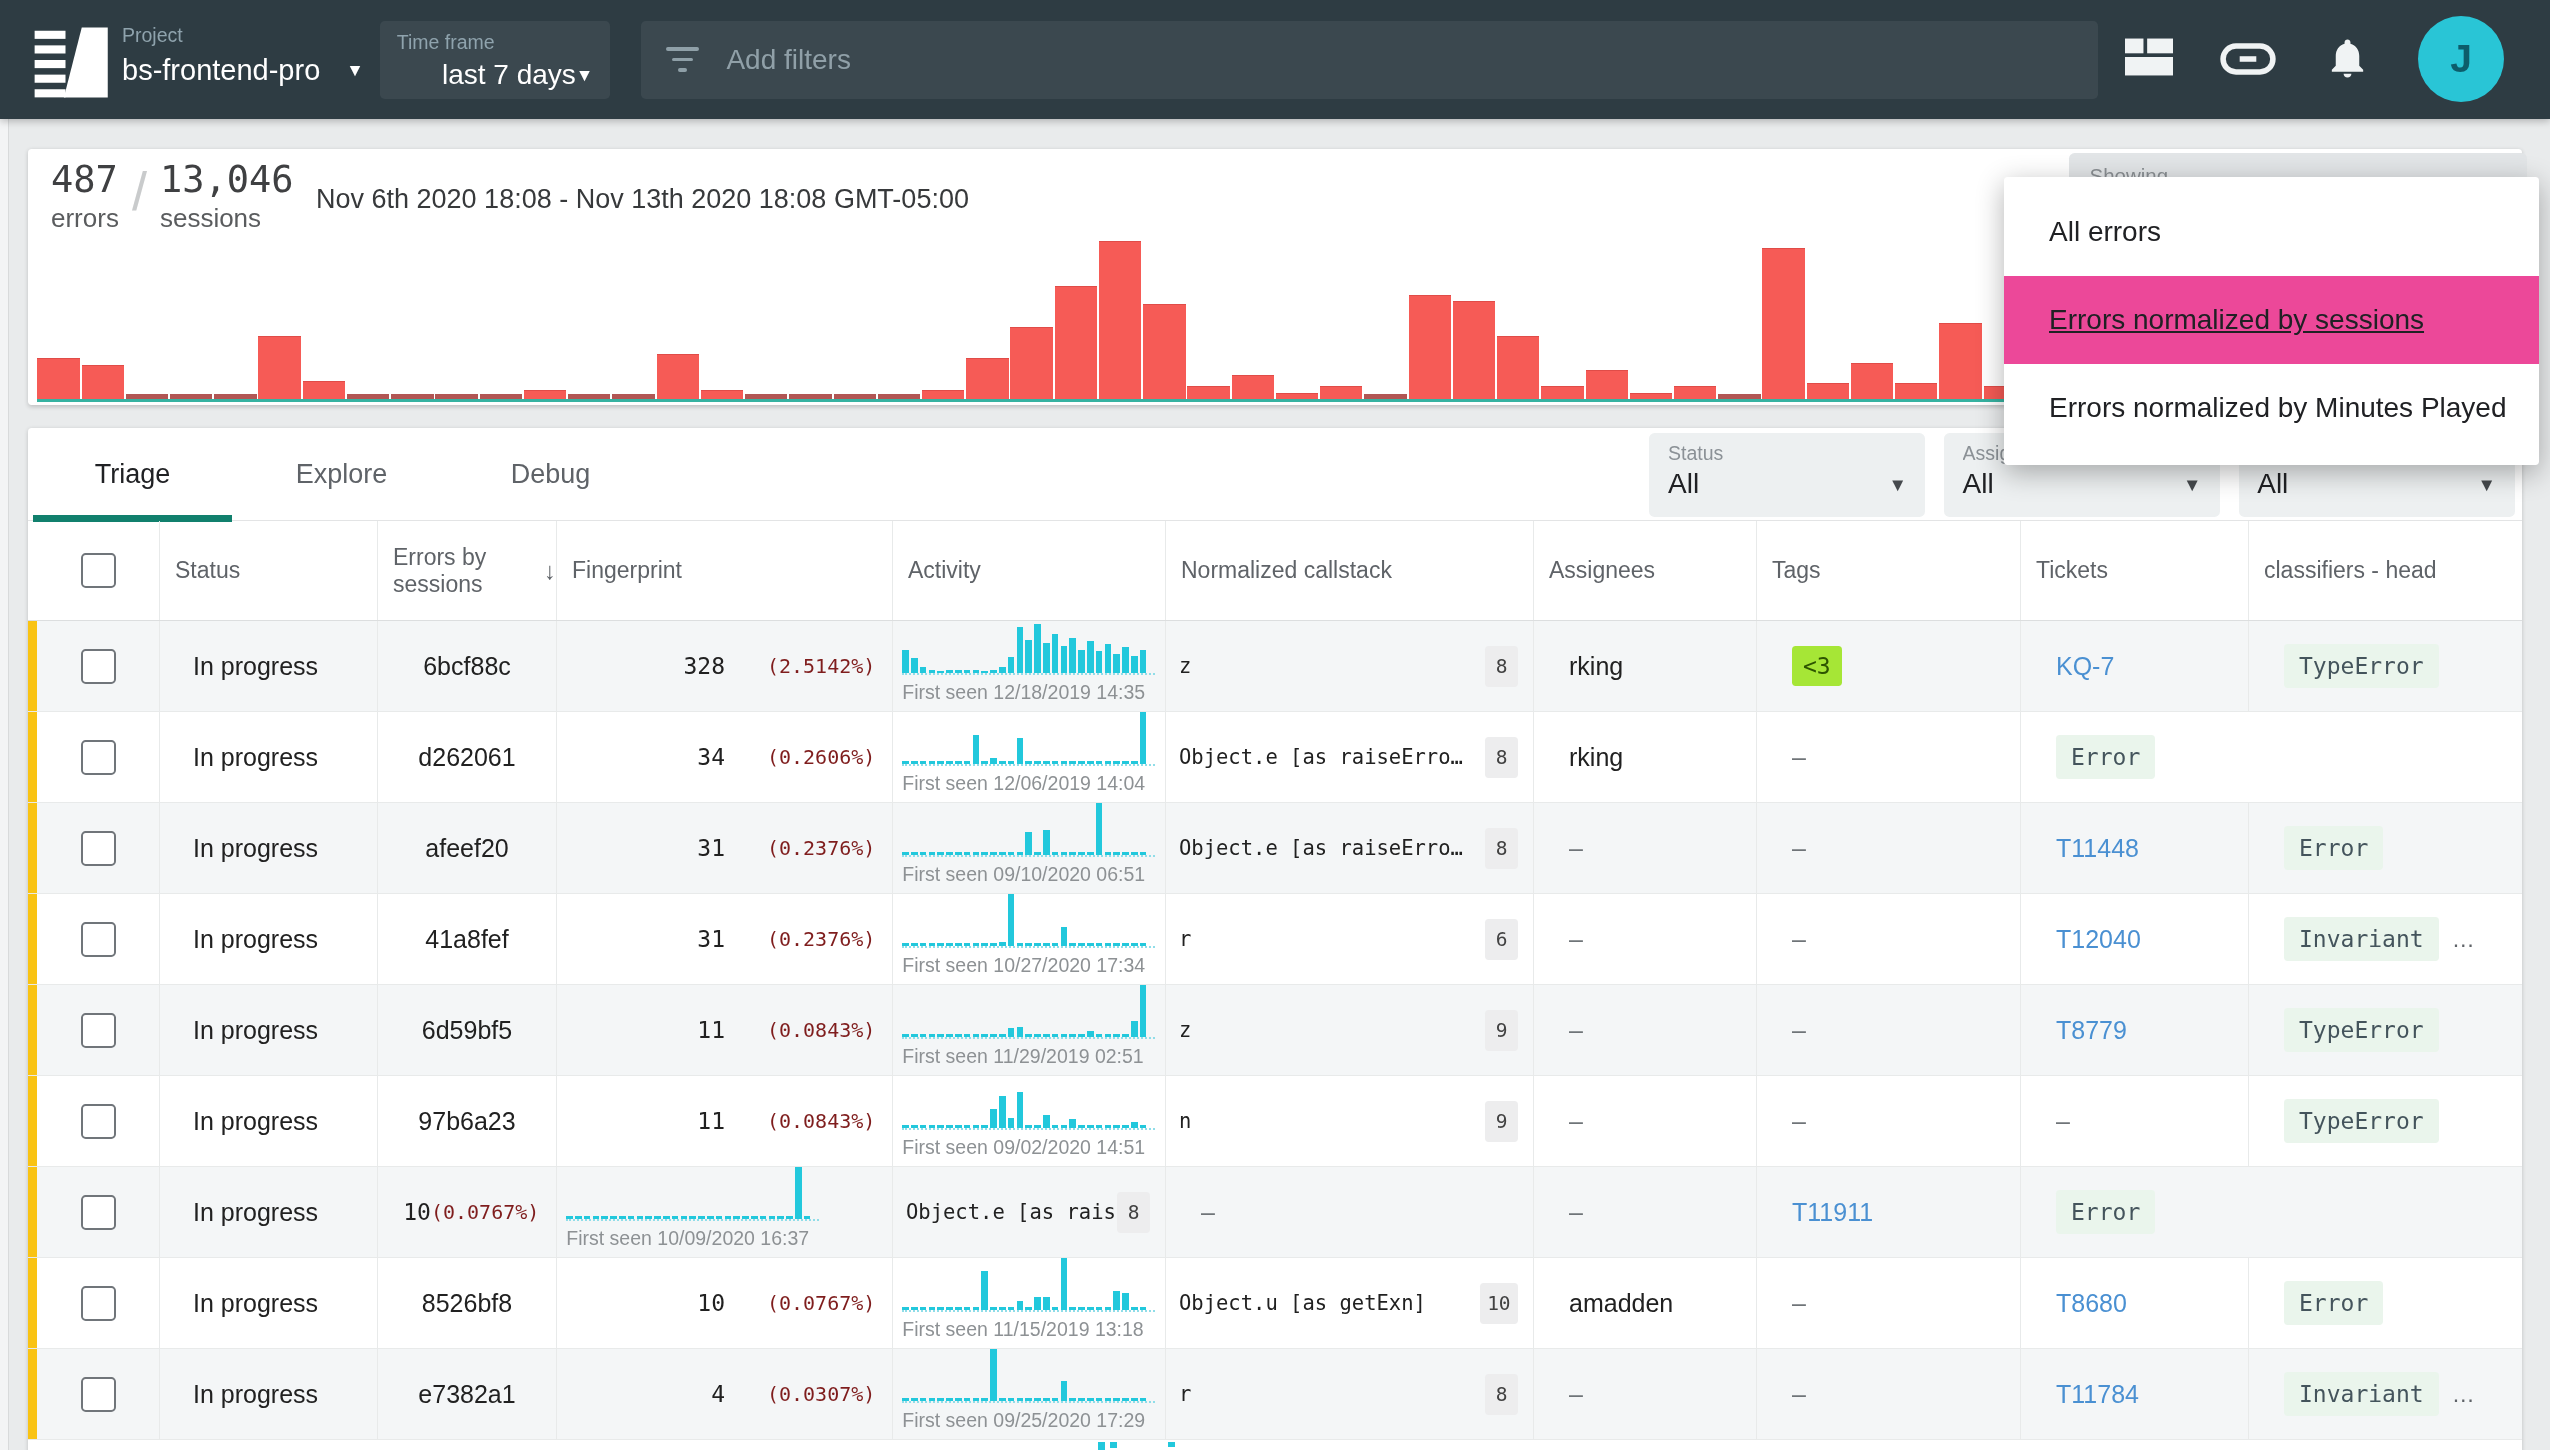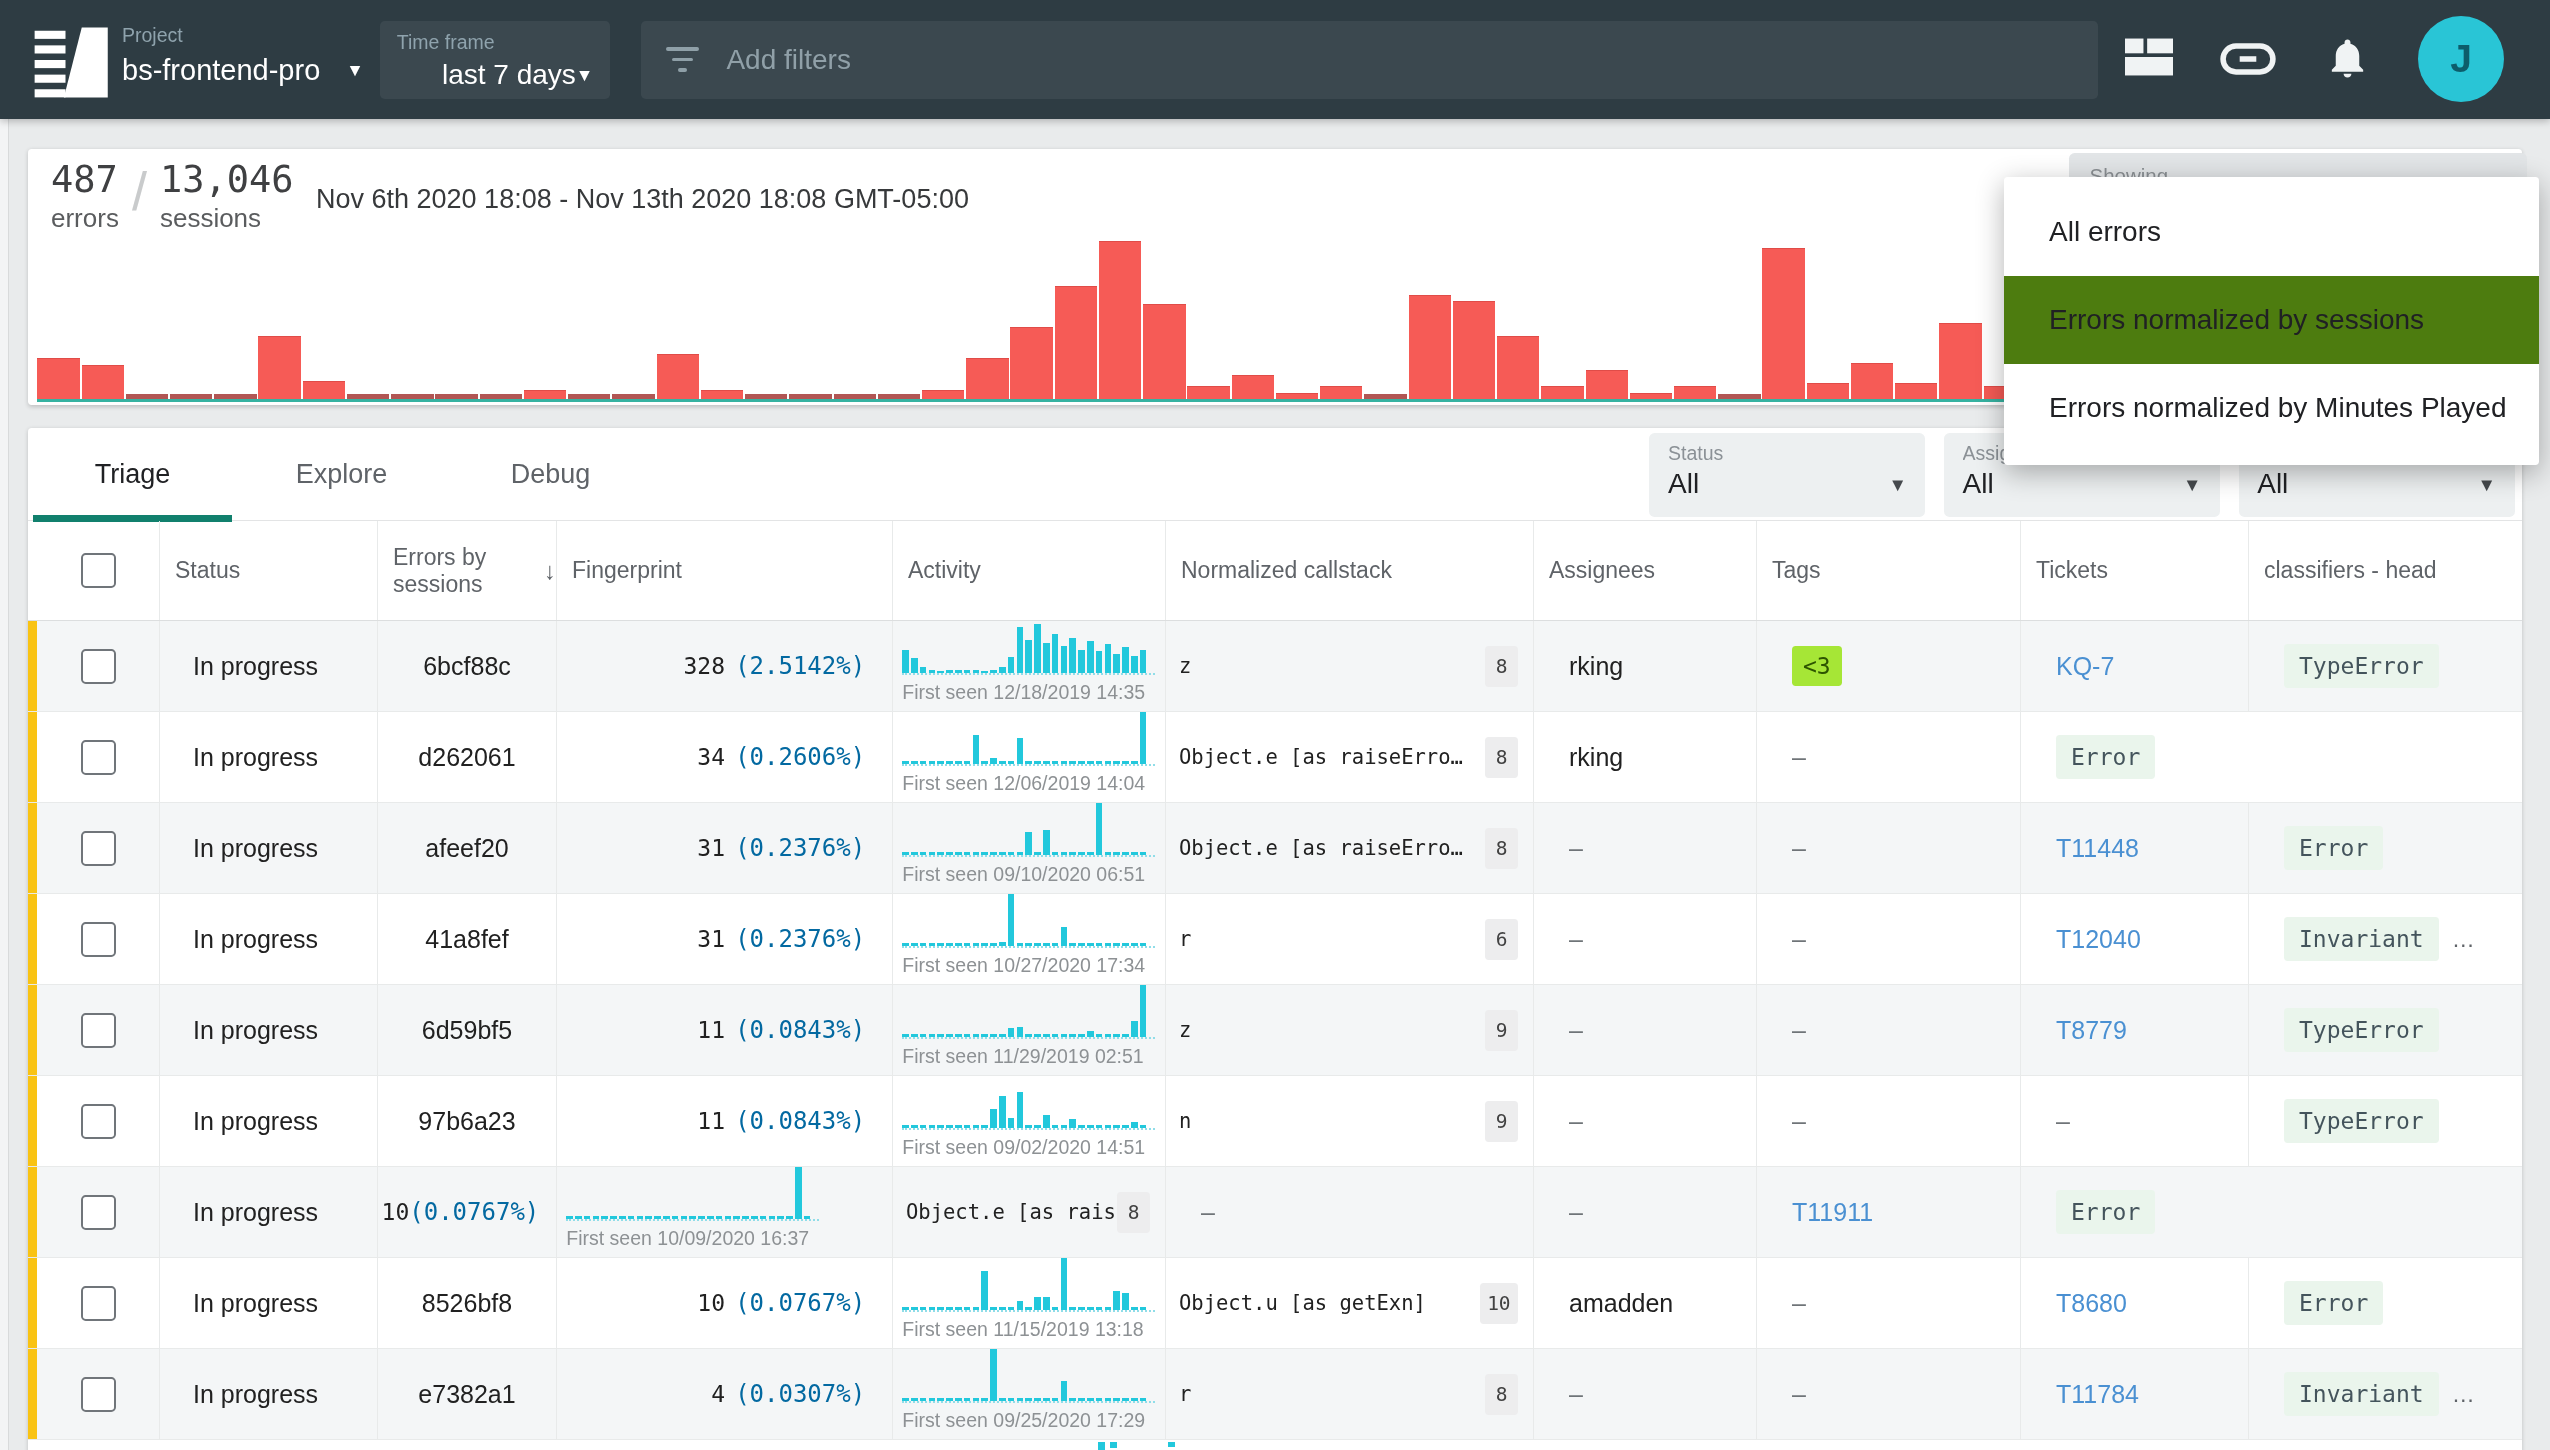--- a/index.html
+++ b/index.html
@@ -37,21 +37,21 @@
   .daterange{position:absolute;left:288px;top:35px;font-size:27px;color:#37393b;}
   .chart{position:absolute;left:9.3px;right:9.3px;top:88px;height:165px;border-bottom:3.7px solid #36b2a1;display:flex;align-items:flex-end;gap:1.9px;padding:0 0;}
   .cbar{flex:1;background:#f65b56;border-top:1.9px solid #e04c48;}
   .cbar.stub{background:#b25654;border-top:none;}
   .showing-sel{position:absolute;left:2069px;top:153px;width:458px;height:86px;background:#e2e5e7;border-radius:5.6px 5.6px 0 0;padding:11px 20.5px;z-index:45;}
   .showing-sel .lbl{font-size:20.5px;color:#8a8f93;}
 
   
   .menu{position:absolute;left:2004px;top:177px;width:535px;height:288px;background:#fff;border-radius:3.7px;box-shadow:0 7.4px 28px rgba(0,0,0,.3);z-index:50;padding:11px 0;}
   .menu-item{height:88px;display:flex;align-items:center;padding:0 45px;font-size:28px;color:#202124;cursor:pointer;white-space:nowrap;}
-  .menu-item.selected{background:#4d7c0f;}
+  .menu-item.selected{background:#ec4899;text-decoration:underline;}
 
   
   .tbl-card{position:absolute;left:28px;top:428px;width:2494px;height:1116px;background:#fff;border-radius:3.7px 3.7px 0 0;box-shadow:0 1.9px 4.7px rgba(0,0,0,.18);}
   .tabs{position:relative;height:93px;border-bottom:1.9px solid #e3e4e5;display:flex;}
   .tab{width:209px;display:flex;align-items:center;justify-content:center;font-size:27px;color:#5f6368;cursor:pointer;position:relative;}
   .tab.active{color:#202124;}
   .tab.active .tab-underline{position:absolute;left:4.7px;right:4.7px;bottom:-1.9px;height:6.5px;background:#11806d;}
   .filters{position:absolute;right:7.4px;top:4.7px;display:flex;gap:18.6px;}
   .fbox{width:276px;height:84px;background:#edf0f1;border-radius:5.6px;padding:9.3px 18.6px;position:relative;}
   .fbox .lbl{font-size:19.5px;color:#8b9196;height:22px;overflow:hidden;}
@@ -66,21 +66,21 @@
   .th-label{padding-left:15px;}
   .sort-arrow{margin-left:13px;font-size:24px;color:#5f6368;}
   .checkbox{width:35px;height:35px;border:2.8px solid #70757a;border-radius:4.7px;background:#fff;margin-left:53px;cursor:pointer;}
   .row{height:91px;border-bottom:0.9px solid #e8eaea;}
   .row.alt{background:#f4f6f7;}
   .row::before{content:"";position:absolute;left:0;top:0;bottom:0;width:9.3px;background:#f9c313;}
   .c-status{font-size:25px;color:#212121;padding-left:33px;}
   .c-fp{font-size:25px;color:#212121;justify-content:center;}
   .c-err{justify-content:flex-end;}
   .c-err .cnt{font-size:23px;color:#212121;width:140px;text-align:right;}
-  .c-err .pct{font-size:24px;color:#0369a1;width:167px;text-align:center;padding-right:16.7px;}
+  .c-err .pct{font-size:20px;color:#7f1d1d;width:167px;text-align:right;padding-right:16.7px;}
   .c-act{flex-direction:column;align-items:flex-start;justify-content:flex-end;padding:0 9.3px 7.4px 9.3px;}
   .spark{display:flex;align-items:flex-end;gap:2.3px;height:54px;width:253px;}
   .sbar{width:6.5px;background:#22c8dc;}
   .spark-base{width:253px;border-bottom:2.8px dotted #90dde8;}
   .first-seen{font-size:19.5px;color:#8d9194;margin-top:5.6px;white-space:nowrap;}
   .c-cs{padding-left:13px;}
   .cs-name{flex:1;font-size:20.5px;color:#212121;white-space:nowrap;overflow:hidden;}
   .badge{background:#ededee;border-radius:3.7px;min-width:33px;height:41px;display:flex;align-items:center;justify-content:center;font-size:19.5px;color:#424242;margin-right:15px;padding:0 7.4px;}
   .c-asg,.c-tag,.c-tkt,.c-cls{padding-left:35px;font-size:25px;color:#212121;}
   .dash{color:#6f7478;}

